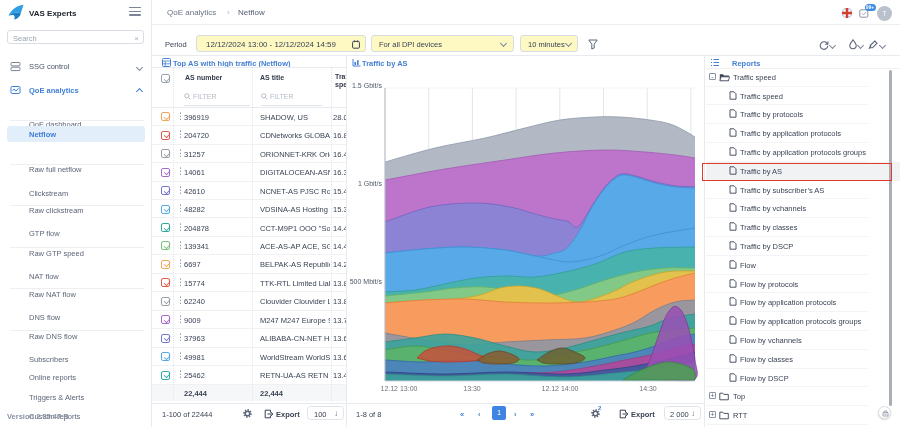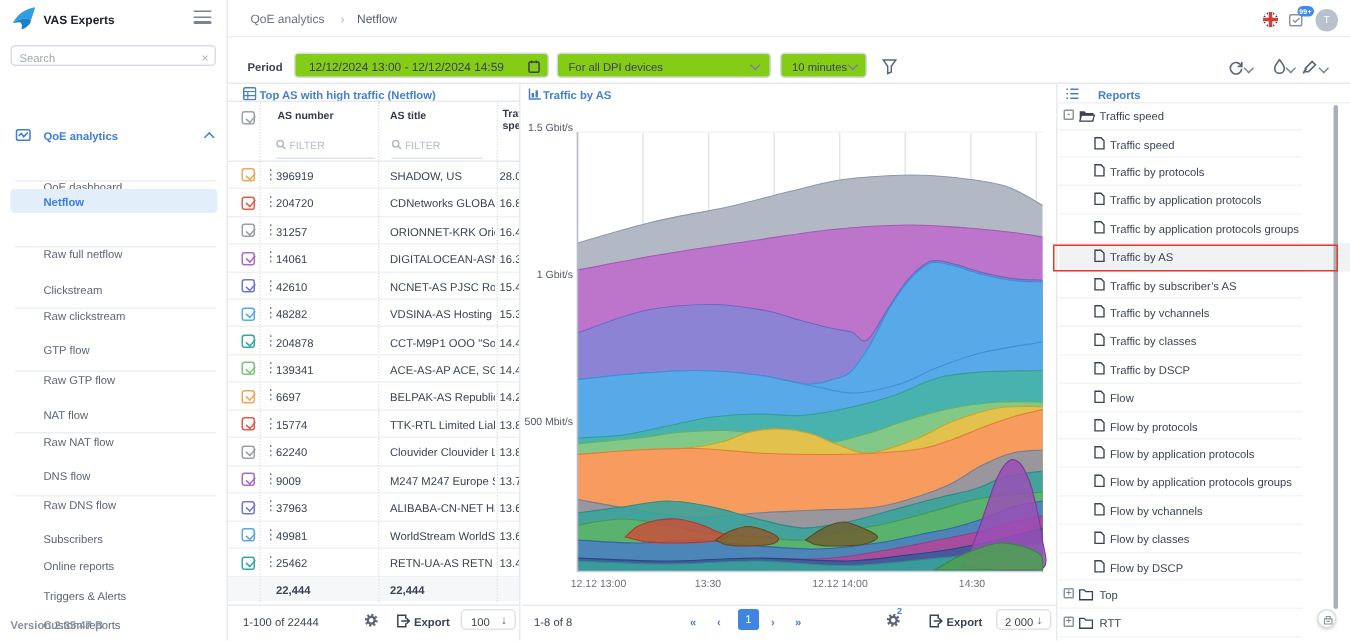--- a/index.html
+++ b/index.html
@@ -22,22 +22,22 @@
 .divline{position:absolute;left:10px;width:134px;border-top:1px solid #edeff2;}
 #active{position:absolute;left:7px;top:126px;width:138px;height:16px;background:#e3eefb;border-radius:3px;}
 #active .tx{position:absolute;left:22px;top:4px;font-size:7.5px;color:#3e7ed8;font-weight:bold;}
 #version{position:absolute;left:7px;top:412px;font-size:7.5px;color:#8a93a3;font-weight:bold;}
 
 #topbar{position:absolute;left:152px;top:0;width:748px;height:25px;background:#fff;border-bottom:1px solid #eceef1;}
 .crumb{position:absolute;top:8px;font-size:8px;color:#6a7486;}
 #avatar{position:absolute;left:877px;top:6px;width:15px;height:15px;border-radius:50%;background:#b9c1cd;color:#fff;font-size:6.5px;text-align:center;line-height:15px;}
 
 #toolbar{position:absolute;left:152px;top:25px;width:748px;height:31px;background:#fff;border-bottom:1px solid #e7eaee;}
-.tb-lab{position:absolute;top:40px;font-size:7.5px;color:#3a4354;font-weight:bold;}
-.tb-box{position:absolute;top:35px;height:17px;border:1px solid #d7dbe2;border-radius:3px;background:#84cc16;font-size:7.5px;color:#3a4354;}
+.tb-lab{position:absolute;top:40px;font-size:7.5px;color:#3a4354;}
+.tb-box{position:absolute;top:35px;height:17px;border:1px solid #d7dbe2;border-radius:3px;background:#fef9c3;font-size:7.5px;color:#3a4354;}
 .tb-box .v{position:absolute;left:7px;top:4px;white-space:nowrap;}
 .chev{display:inline-block;width:5px;height:5px;border-right:1.2px solid #7a8494;border-bottom:1.2px solid #7a8494;transform:rotate(45deg);}
 .chevup{transform:rotate(-135deg);}
 
 #ptable{position:absolute;left:152px;top:56px;width:195px;height:371px;background:#fff;border-right:1px solid #e7eaee;overflow:hidden;}
 #pchart{position:absolute;left:348px;top:56px;width:357px;height:371px;background:#fff;border-right:1px solid #e7eaee;overflow:hidden;}
 #preports{position:absolute;left:706px;top:56px;width:194px;height:371px;background:#fff;overflow:hidden;}
 .ptitle{position:absolute;left:0;top:0;width:100%;height:12px;font-size:7.5px;font-weight:bold;color:#4480d2;}
 .ptitle .tx{position:absolute;left:21px;top:2.5px;}
 .ptitle .ic{position:absolute;left:10px;top:2px;}
@@ -70,20 +70,28 @@
  <div id="burger">
       <div></div>
       <div></div>
       <div></div>
     </div>
  <div id="search">
       <span class="ph">Search</span>
       <span class="x">×</span>
     </div>
 
+ <div class="mi" style="top:61px">
+      <span class="ic"><svg width="11" height="11" viewBox="0 0 11 11">
+          <rect x="1" y="1.5" width="9" height="3.4" rx="1" fill="none" stroke="#7a8494"></rect>
+          <rect x="1" y="6.2" width="9" height="3.4" rx="1" fill="none" stroke="#7a8494"></rect>
+        </svg></span>
+      <span class="tx">SSG control</span>
+      <span class="ch"><span class="chev"></span></span>
+    </div>
  <div class="mi" style="top:85px;color:#3e7ed8;font-weight:bold">
       <span class="ic"><svg width="11" height="11" viewBox="0 0 11 11">
           <rect x="1" y="1.5" width="9" height="7" rx="1.2" fill="none" stroke="#3e7ed8"></rect>
           <path d="M2.5 5.6 L4.2 4 L5.8 6.2 L8.5 3.4" fill="none" stroke="#3e7ed8"></path>
         </svg></span>
       <span class="tx">QoE analytics</span>
       <span class="ch"><span class="chev chevup" style="border-color:#3e7ed8"></span></span>
     </div>
  <div class="mi sub" style="top:103px">
       <span class="tx">QoE dashboard</span>
@@ -100,21 +108,21 @@
       <span class="tx">Clickstream</span>
     </div>
  <div class="mi sub" style="top:189px">
       <span class="tx">Raw clickstream</span>
     </div>
  <div class="divline" style="top:205px"></div>
  <div class="mi sub" style="top:212px">
       <span class="tx">GTP flow</span>
     </div>
  <div class="mi sub" style="top:232px">
-      <span class="tx">Raw GTP flow</span>
+      <span class="tx">Raw GTP speed</span>
     </div>
  <div class="divline" style="top:247px"></div>
  <div class="mi sub" style="top:255px">
       <span class="tx">NAT flow</span>
     </div>
  <div class="mi sub" style="top:273px">
       <span class="tx">Raw NAT flow</span>
     </div>
  <div class="divline" style="top:288px"></div>
  <div class="mi sub" style="top:296px">

